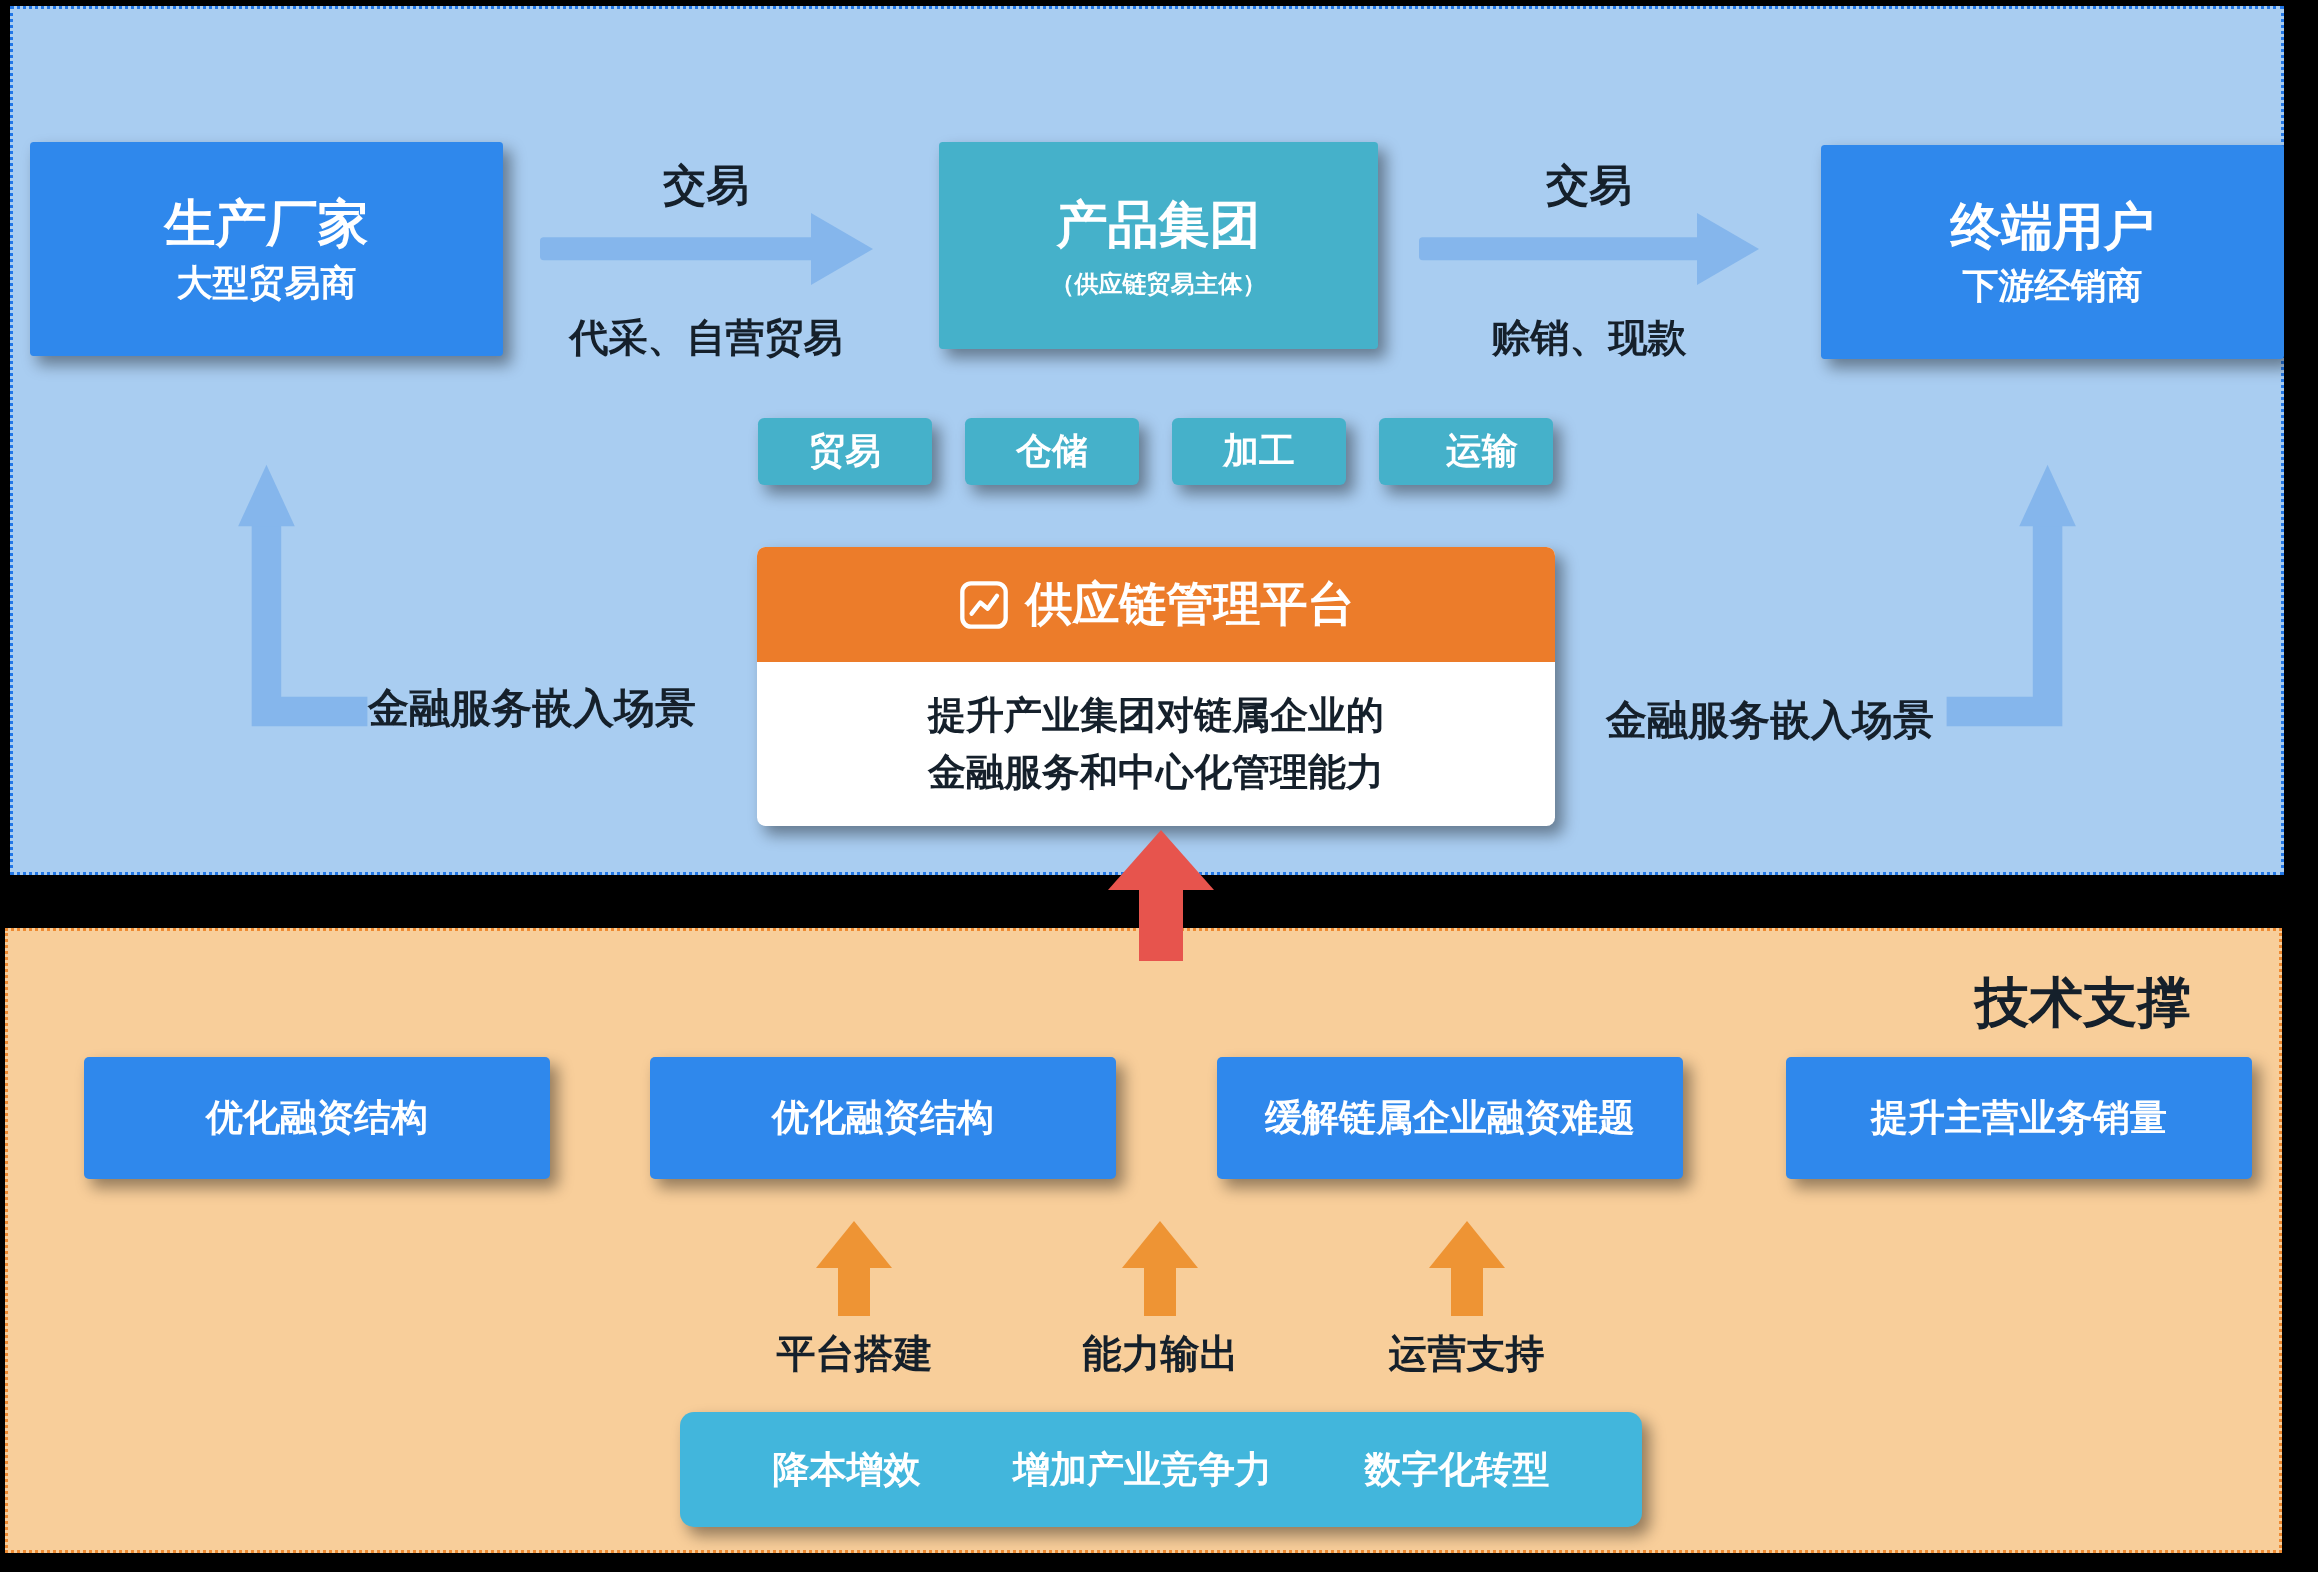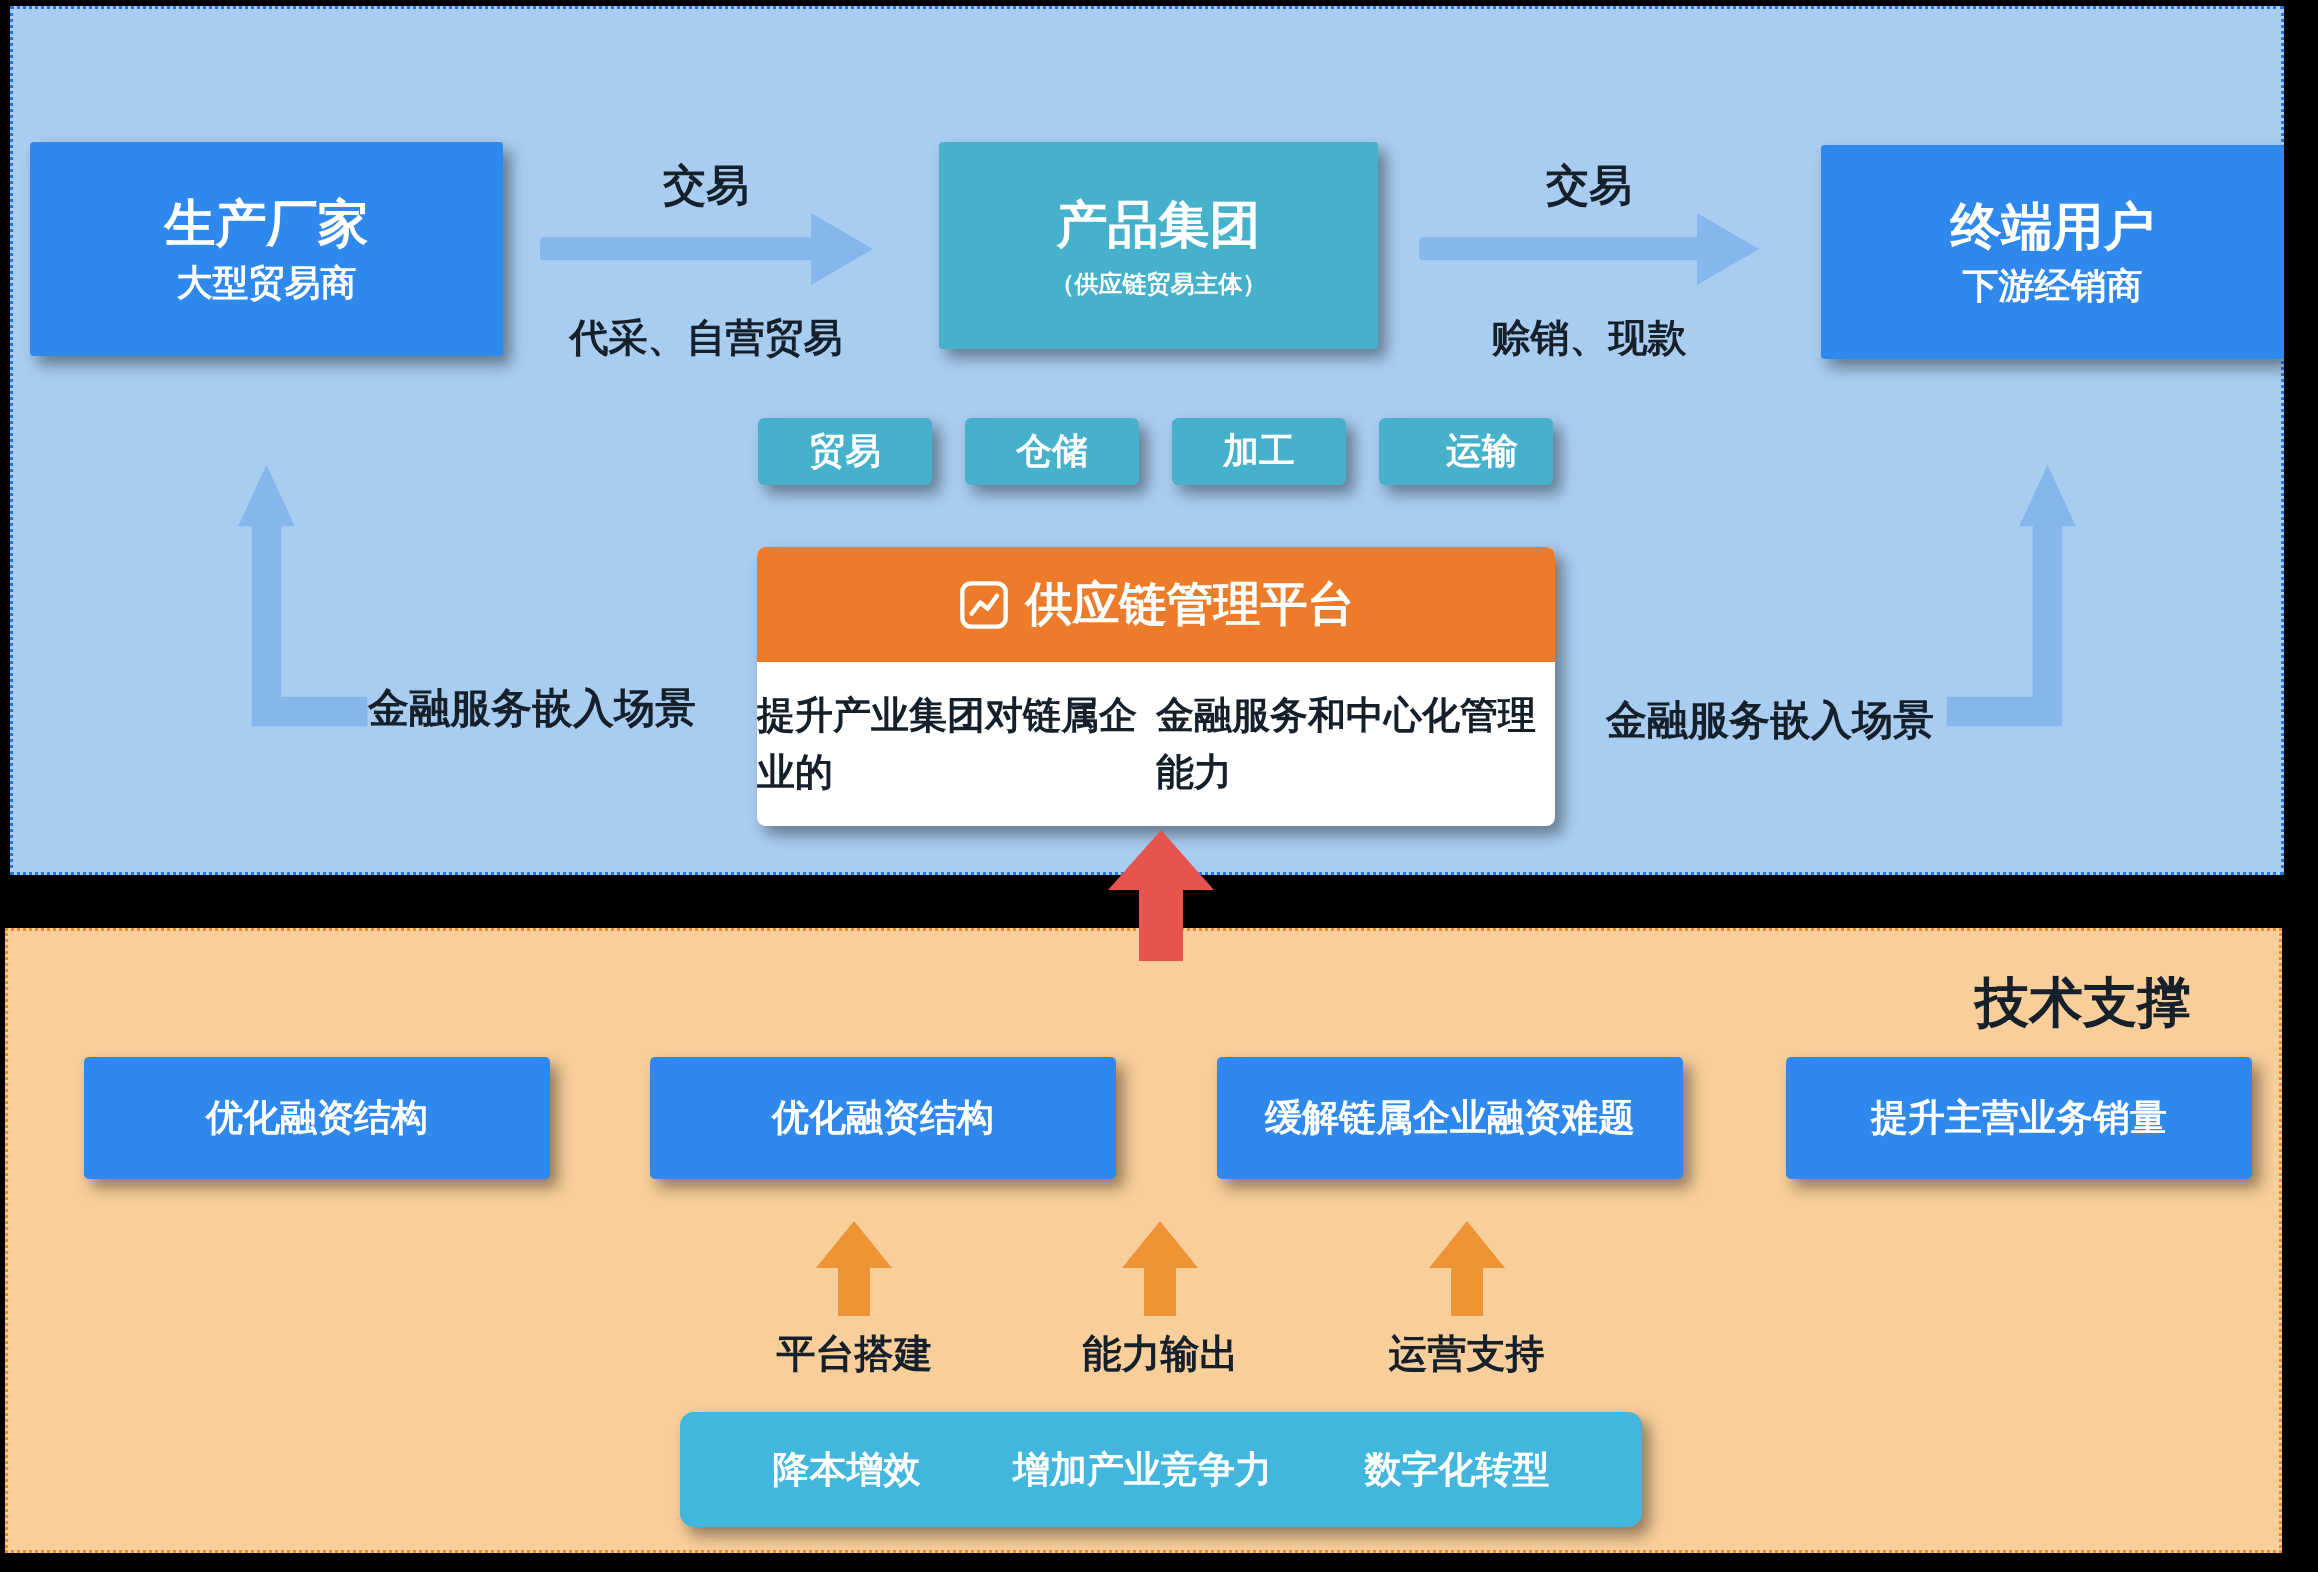--- a/index.html
+++ b/index.html
@@ -48,21 +48,21 @@
   .flow-label.mid{font-size:39px;}
 
   .tag{position:absolute;top:418px;width:174px;height:67px;background:var(--teal-box);
     border-radius:6.2px;color:#fff;font-size:36px;font-weight:700;display:flex;
     align-items:center;justify-content:center;}
 
   .platform{position:absolute;left:757px;top:547px;width:798px;border-radius:8.6px;
     overflow:hidden;background:#fff;}
   .platform-header{height:115px;background:var(--orange-header);display:flex;align-items:center;
     justify-content:center;gap:16px;color:#fff;font-size:47px;font-weight:700;}
-  .platform-body{height:164px;display:flex;flex-direction:row;align-items:center;
+  .platform-body{height:164px;display:flex;flex-direction:column;align-items:center;
     justify-content:center;color:var(--text-dark);font-size:38px;font-weight:600;line-height:1.5;}
 
   .elbow{position:absolute;}
 
   .red-arrow{position:absolute;left:1108px;top:830px;width:106px;height:131px;}
   .red-arrow .head{position:absolute;left:0;top:0;width:0;height:0;
     border-left:53px solid transparent;border-right:53px solid transparent;
     border-bottom:60px solid var(--arrow-red);}
   .red-arrow .shaft{position:absolute;left:31px;top:57px;width:44px;height:74px;background:var(--arrow-red);}
 

